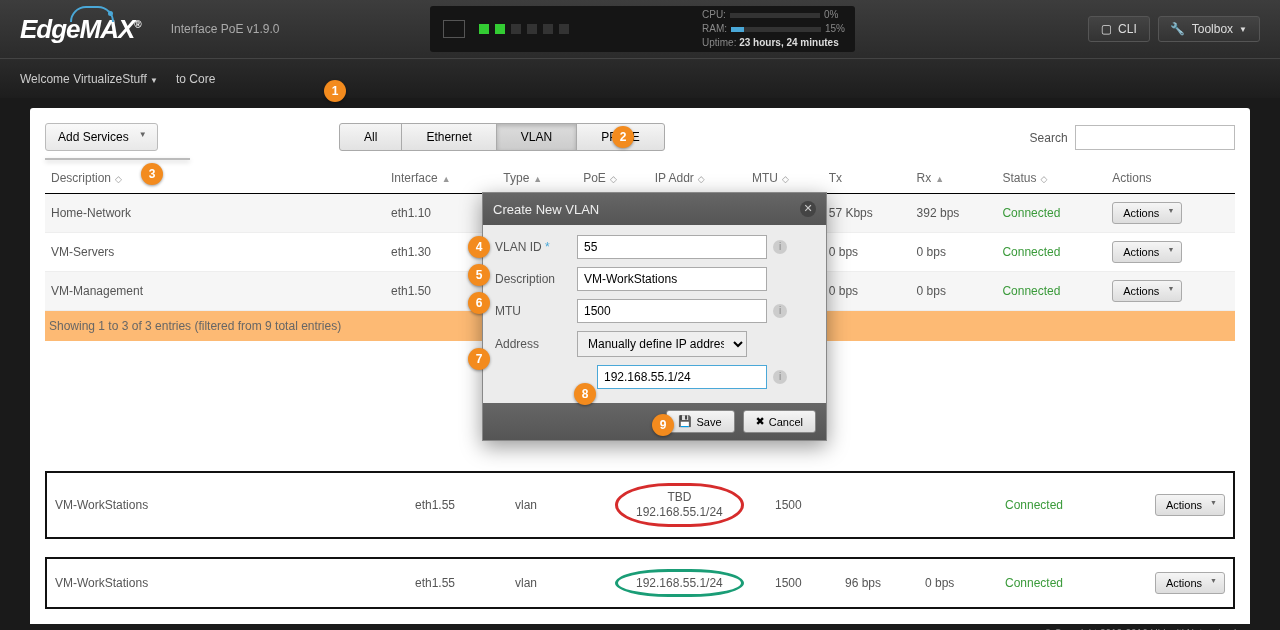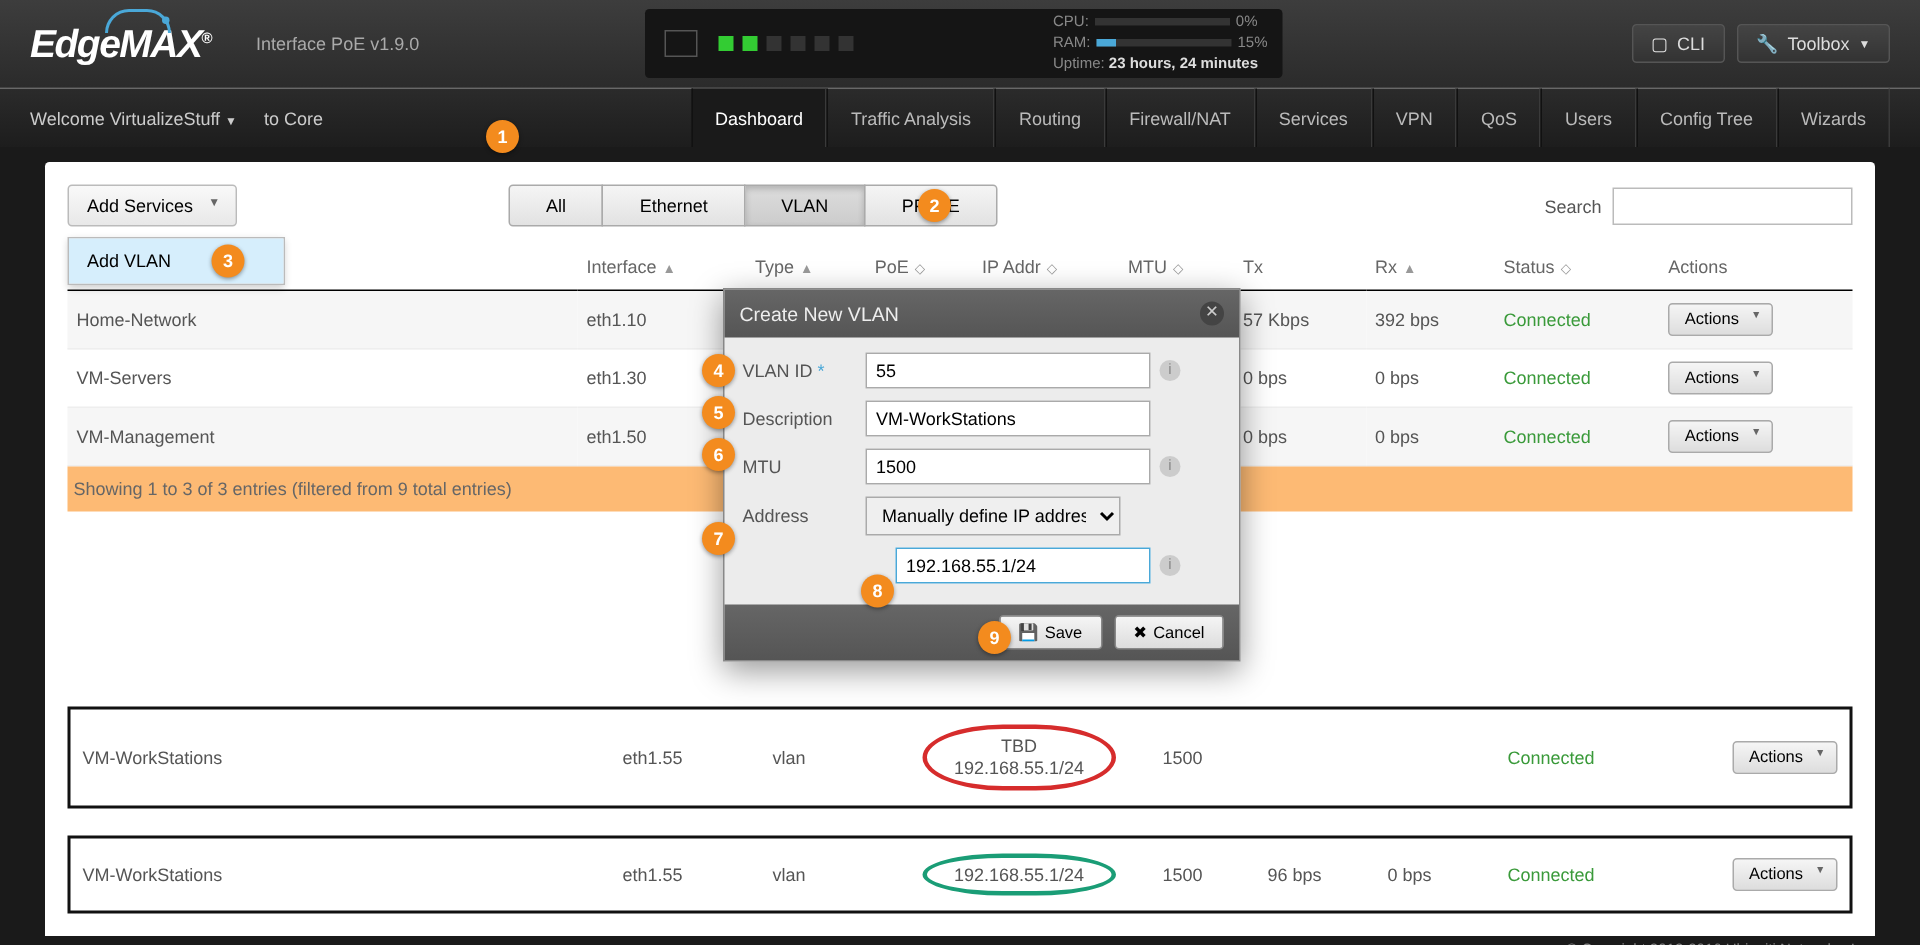--- a/index.html
+++ b/index.html
@@ -115,53 +115,40 @@
         <span style="font-size:8px">▼</span>
       </div>
   </div>
 </div>
 
 <div class="navrow">
   <div class="welcome">
     <span><span>Welcome VirtualizeStuff</span> <span style="font-size:8px">▼</span></span>
     <span>to Core</span>
   </div>
-  <div class="tabs">
-    <div class="tab active">Dashboard</div>
-    <div class="tab">Traffic Analysis</div>
-    <div class="tab">Routing</div>
-    <div class="tab">Firewall/NAT</div>
-    <div class="tab">Services</div>
-    <div class="tab">VPN</div>
-    <div class="tab">QoS</div>
-    <div class="tab">Users</div>
-    <div class="tab">Config Tree</div>
-    <div class="tab">Wizards</div>
-  </div>
 </div>
 
 <div class="mainwrap">
 <div class="main">
 
   <div class="toolbar">
     <button class="addbtn">Add Services</button>
     <div class="filterbtns">
       <button class="fbtn">All</button>
       <button class="fbtn">Ethernet</button>
       <button class="fbtn active">VLAN</button>
       <button class="fbtn">PPPoE</button>
     </div>
     <div class="search">
       <span>Search</span>
       <input type="text" style="">
     </div>
   </div>
 
   <div class="dropdown">
-    <div class="hl">Add VLAN</div>
   </div>
 
   <table class="ifaces">
     <thead>
           <tr>
       <th style="width:340px"><span>Description</span><span class="sorter">◇</span></th>
       <th><span>Interface</span><span class="sorter">▲</span></th>
       <th><span>Type</span><span class="sorter">▲</span></th>
       <th><span>PoE</span><span class="sorter">◇</span></th>
       <th><span>IP Addr</span><span class="sorter">◇</span></th>

